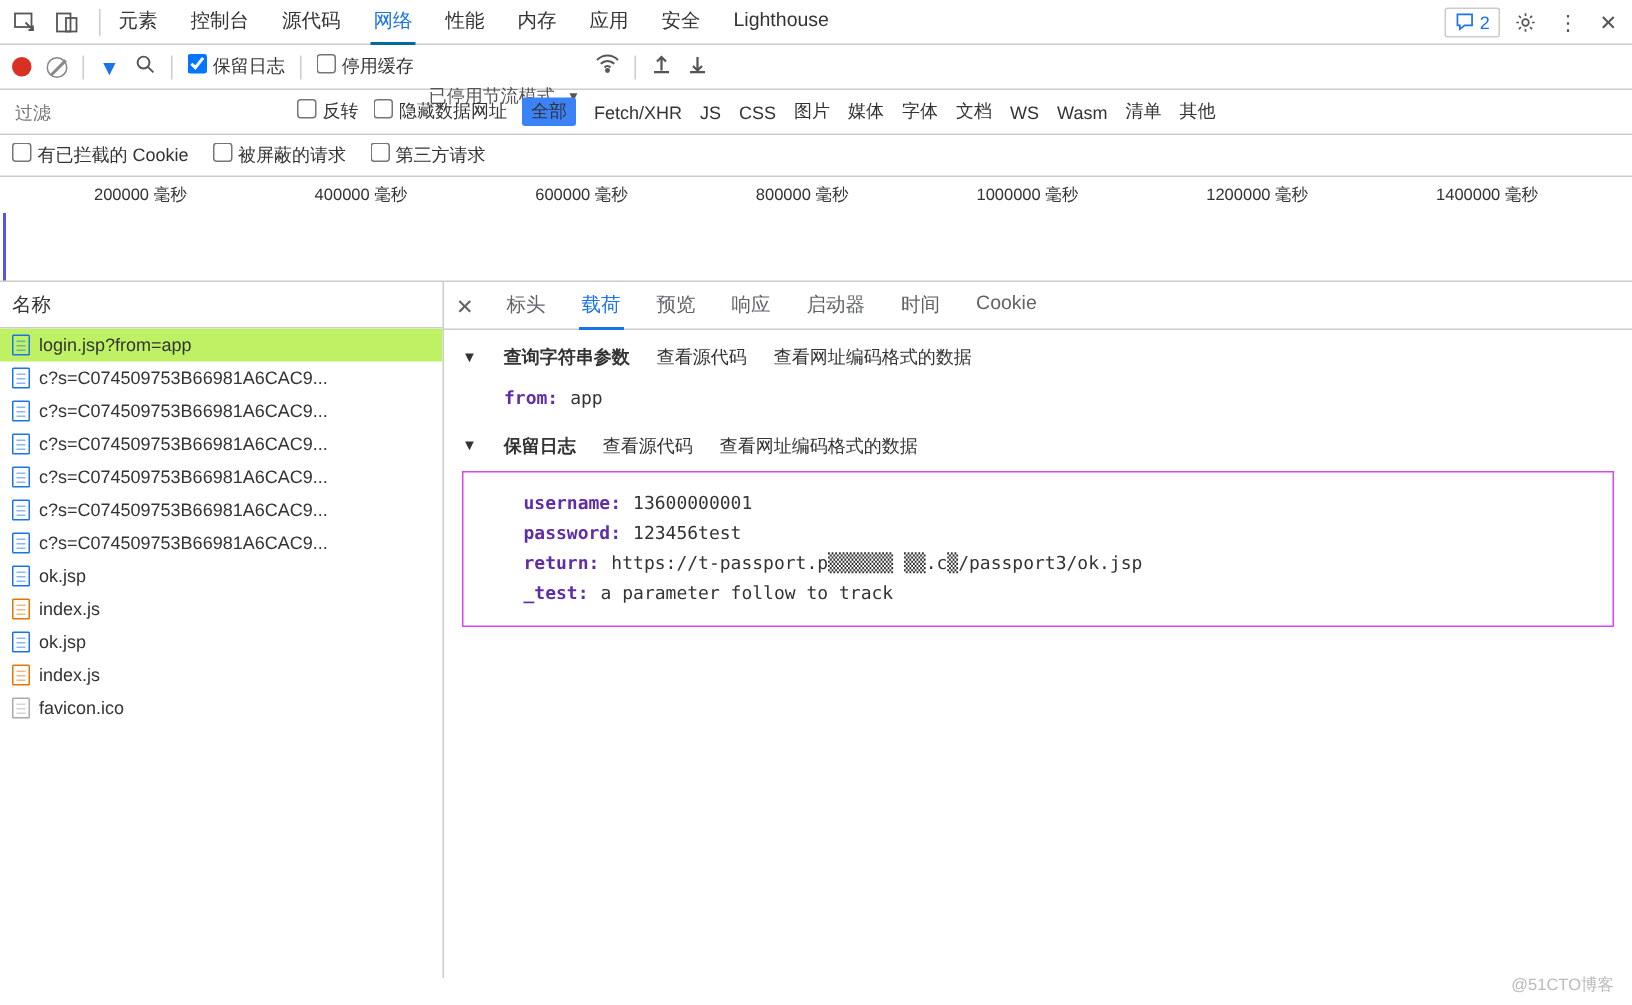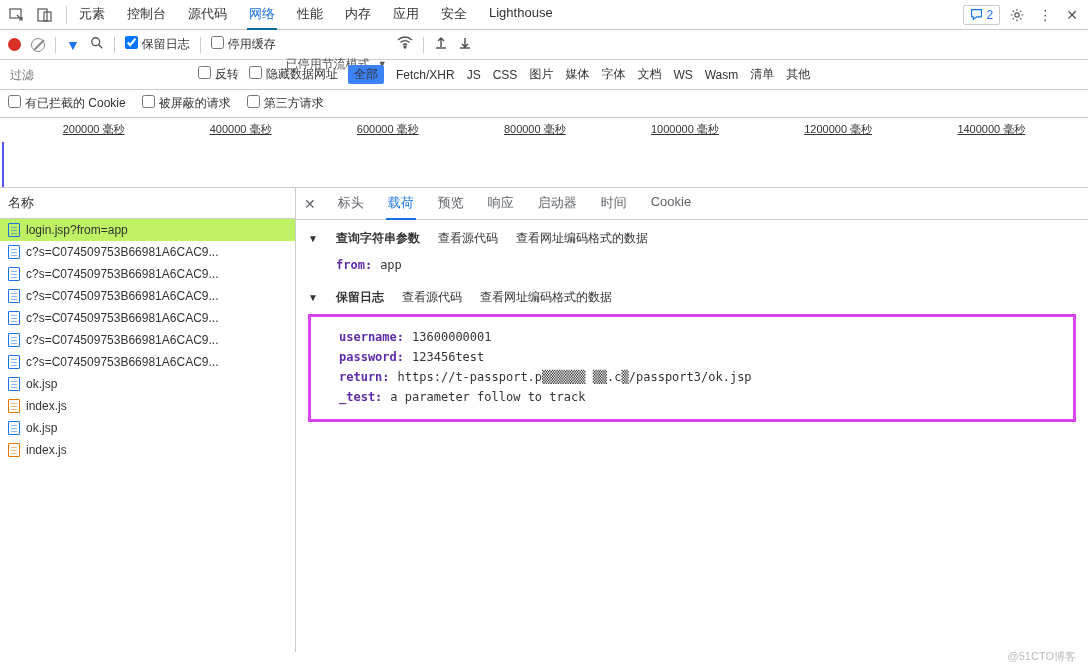--- a/index.html
+++ b/index.html
@@ -28,21 +28,21 @@
 
 .filter-bar { display: flex; align-items: center; height: 30px; border-bottom: 1px solid #ccc; padding: 0 8px; gap: 10px; font-size: 12px; }
 .filter-input { border: none; outline: none; width: 180px; font-size: 12px; padding: 2px; }
 .type-filters { display: flex; gap: 12px; align-items: center; }
 .type-filters .type { cursor: pointer; color: #333; }
 .type-filters .type.active { background: #3b82f6; padding: 1px 6px; border-radius: 2px; }
 
 .filter-bar2 { display: flex; align-items: center; height: 28px; border-bottom: 1px solid #ccc; padding: 0 8px; gap: 16px; }
 
 .timeline { height: 70px; border-bottom: 1px solid #ccc; position: relative; }
-.timeline-ticks { display: flex; justify-content: space-around; padding: 4px 20px; font-size: 11px; color: #333; text-decoration: underline; }
+.timeline-ticks { display: flex; justify-content: space-around; padding: 4px 20px; font-size: 11px; color: #333; }
 .timeline-ticks span { white-space: nowrap; }
 .timeline-track { position: absolute; left: 2px; top: 24px; bottom: 0; width: 2px; background: #5555ee; }
 
 .content { display: flex; height: calc(670px - 30px - 30px - 30px - 28px - 70px - 18px); }
 .name-panel { width: 296px; border-right: 1px solid #ccc; display: flex; flex-direction: column; }
 .name-header { padding: 6px 8px; border-bottom: 1px solid #ccc; font-size: 13px; color: #333; }
 .name-list { overflow-y: auto; flex: 1; }
 .name-item { display: flex; align-items: center; gap: 6px; padding: 4px 8px; font-size: 12px; color: #333; cursor: pointer; white-space: nowrap; overflow: hidden; text-overflow: ellipsis; }
 .name-item.selected { background: #bef264; }
 .file-glyph { width: 12px; height: 14px; border: 1px solid; border-radius: 1px; display: inline-block; position: relative; flex-shrink: 0; }
@@ -58,21 +58,21 @@
 .detail-tabs .dtab.active { color: #1a73e8; border-bottom: 2px solid #1a73e8; }
 
 .detail-body { padding: 10px 12px; overflow-y: auto; flex: 1; }
 .section-header { display: flex; align-items: center; gap: 18px; margin-bottom: 8px; font-size: 12px; }
 .tri { font-size: 10px; color: #333; }
 .section-title { font-weight: bold; color: #333; }
 .section-link { color: #333; cursor: pointer; }
 .kv-row { display: flex; gap: 8px; padding: 3px 0 3px 28px; font-size: 12px; font-family: Menlo, Consolas, monospace; }
 .kv-key { color: #5f2da8; font-weight: 600; }
 .kv-val { color: #333; }
-.red-box { border: 3px solid #d946ef; padding: 10px 8px 12px 0; margin-top: 4px; }
+.red-box { border: 1px solid #d946ef; padding: 10px 8px 12px 12px; margin-top: 4px; }
 
 .watermark { position: absolute; bottom: 6px; right: 12px; color: #bbb; font-size: 11px; }
 </style>
 </head>
 <body>
 
 <div class="top-bar">
   <span class="icon-btn">
       <svg width="16" height="16" viewBox="0 0 16 16" fill="none" stroke="currentColor" stroke-width="1.2">
         <rect x="1" y="2" width="11" height="9"></rect>
@@ -244,20 +244,24 @@
           <span class="file-glyph ic-orange"></span>
           <span>index.js</span>
         </div>
         <div class="name-item">
           <span class="file-glyph ic-blue"></span>
           <span>ok.jsp</span>
         </div>
         <div class="name-item">
           <span class="file-glyph ic-orange"></span>
           <span>index.js</span>
+        </div>
+        <div class="name-item">
+          <span class="file-glyph ic-gray"></span>
+          <span>favicon.ico</span>
         </div>
       </div>
   </div>
   <div class="detail-panel">
     <div class="detail-tabs">
       <span class="close-x">✕</span>
       <div id="detailTabs" style="display:flex;gap:20px">
           <span class="dtab">标头</span>
           <span class="dtab active">载荷</span>
           <span class="dtab">预览</span>

